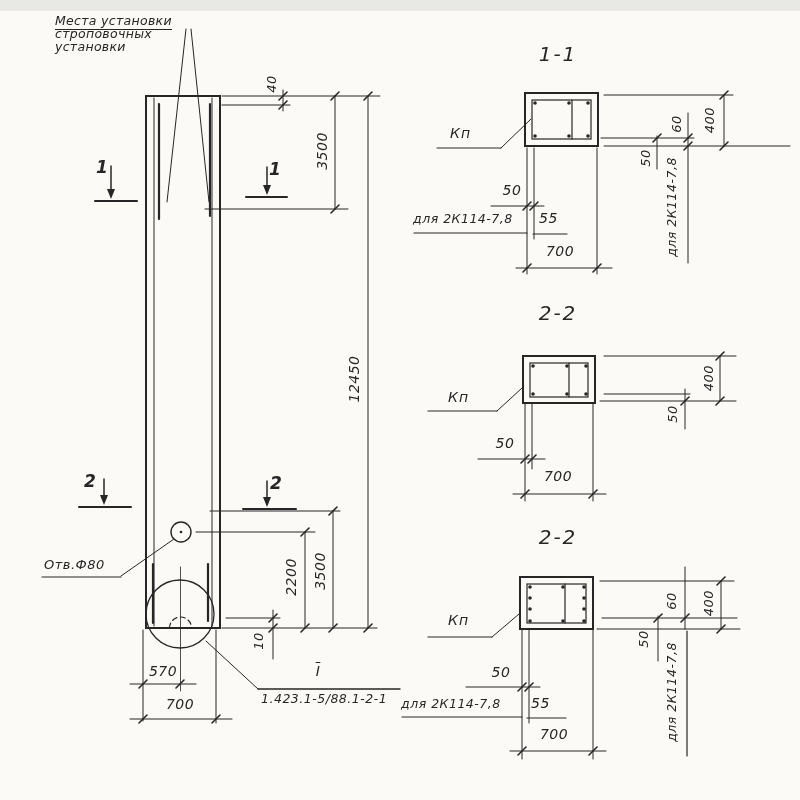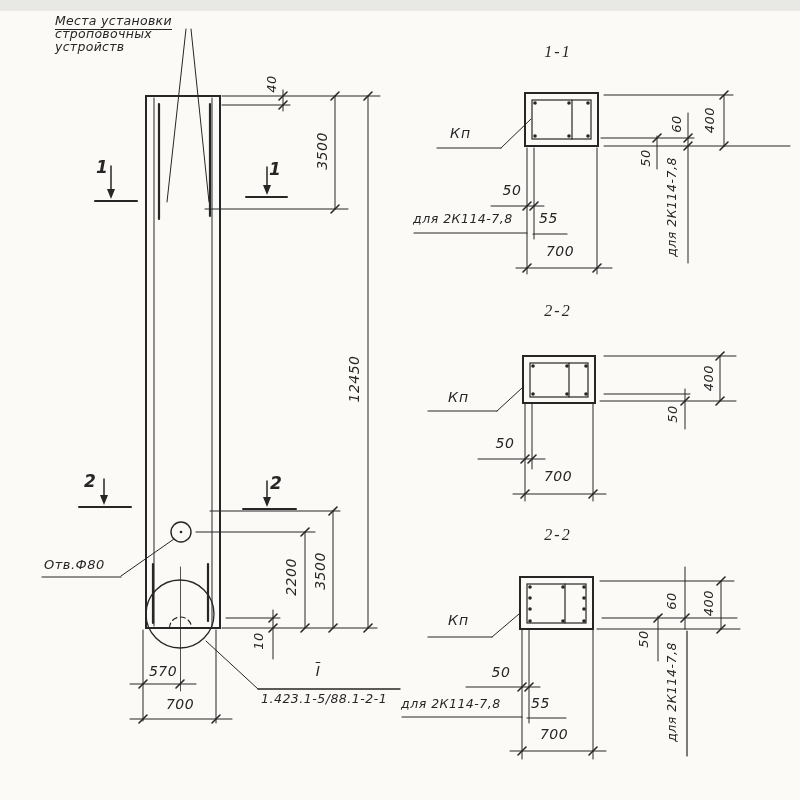--- a/index.html
+++ b/index.html
@@ -15,21 +15,21 @@
   }
   .ctr{text-align:center;}
   .vlbl{
     position:absolute;display:flex;align-items:center;justify-content:center;
     font-style:italic;font-size:14px;white-space:nowrap;color:#262626;
     transform:rotate(-90deg);letter-spacing:0.5px;
   }
   .small{font-size:12.5px;}
   .note{font-size:12.5px;letter-spacing:0.3px;}
   .mark{font-size:17px;font-weight:bold;}
-  .title{font-size:16px;letter-spacing:2px;font-family:Liberation Serif, serif;}
+  .title{font-size:20px;letter-spacing:2px;}
   .subtitle{font-size:14px;letter-spacing:1px;border-bottom:1.4px solid #262626;padding-bottom:1px;}
   .uline{border-bottom:1.4px solid #262626;padding-bottom:1px;}
   .ovl{text-decoration:overline;font-size:14px;}
   .kp{font-size:14px;letter-spacing:1px;font-style:italic;}
 </style>
 </head>
 <body>
 
 <div id="stage">
 
@@ -228,21 +228,21 @@
       <line x1="717" y1="574" x2="725" y2="566"></line>
         <line x1="717" y1="622" x2="725" y2="614"></line>
       <line x1="681" y1="611" x2="689" y2="603"></line>
         <line x1="654" y1="611" x2="662" y2="603"></line>
     </g>
   </svg>
 
   <div class="lbl note" style="left:55px;top:3px;">
     <span class="uline">Места установки</span><br>
     <span>строповочных</span><br>
-    <span>устройств</span>
+    <span>установки</span>
   </div>
 
   <div class="lbl mark" style="left:96px;top:148px;">1</div>
   <div class="lbl mark" style="left:269px;top:150px;">1</div>
   <div class="lbl mark" style="left:84px;top:462px;">2</div>
   <div class="lbl mark" style="left:270px;top:464px;">2</div>
 
   <div class="vlbl" style="left:256px;top:66px;width:30px;height:14px;font-size:13px;">40</div>
   <div class="vlbl" style="left:299px;top:132px;width:46px;height:16px;">3500</div>
   <div class="vlbl" style="left:326px;top:360px;width:56px;height:16px;">12450</div>

